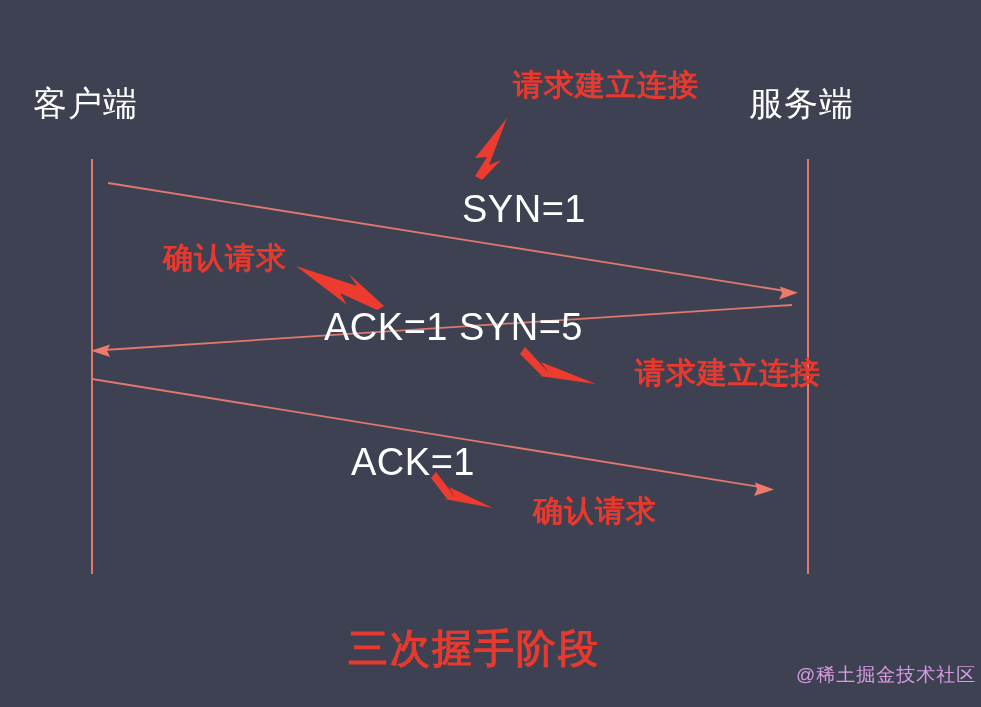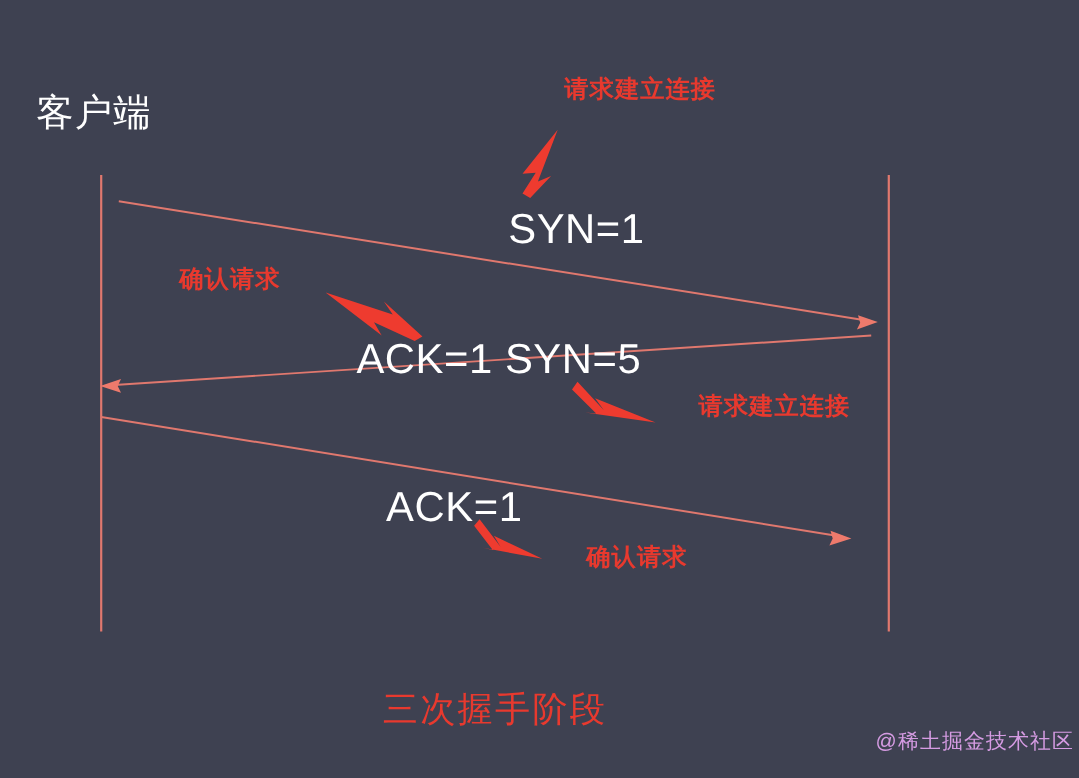--- a/index.html
+++ b/index.html
@@ -32,28 +32,28 @@
     font-size: 34px;
     letter-spacing: 1px;
   }
   .packet-label {
     color: #ffffff;
     font-size: 38px;
     letter-spacing: 0.5px;
   }
   .annot-label {
     color: #e8392e;
-    font-size: 22px;
+    font-size: 30px;
     font-weight: 700;
     letter-spacing: 1px;
   }
   .phase-label {
     color: #e8392e;
-    font-size: 32px;
-    font-weight: 400;
+    font-size: 40px;
+    font-weight: 700;
     letter-spacing: 2px;
   }
   .watermark-label {
     color: #f0abfc;
     font-size: 19px;
     letter-spacing: 1px;
     opacity: 0.85;
   }
 </style>
 </head>
@@ -87,20 +87,21 @@
       <polygon points="596,384 541,362 549,373 525,347 520,354 542,376 532,375" fill="#ee3b2f"></polygon>
     </g>
 
     <g>
       <polygon points="493,508 449,487 455,497 436,472 431,478 448,500 439,498" fill="#ee3b2f"></polygon>
     </g>
 
   </svg>
 
   <div class="lbl endpoint-label" style="left:33px; top:86px;">客户端</div>
+  <div class="lbl endpoint-label" style="left:749px; top:86px;">服务端</div>
 
   <div class="lbl packet-label" style="left:424px; top:190px;margin-left:38px;">SYN=1</div>
   <div class="lbl packet-label" style="left:324px; top:308px;">ACK=1 SYN=5</div>
   <div class="lbl packet-label" style="left:351px; top:443px;">ACK=1</div>
 
   <div class="lbl annot-label" style="left:513px; top:70px;">请求建立连接</div>
   <div class="lbl annot-label" style="left:163px; top:243px;">确认请求</div>
   <div class="lbl annot-label" style="left:635px; top:358px;">请求建立连接</div>
   <div class="lbl annot-label" style="left:533px; top:496px;">确认请求</div>
 

